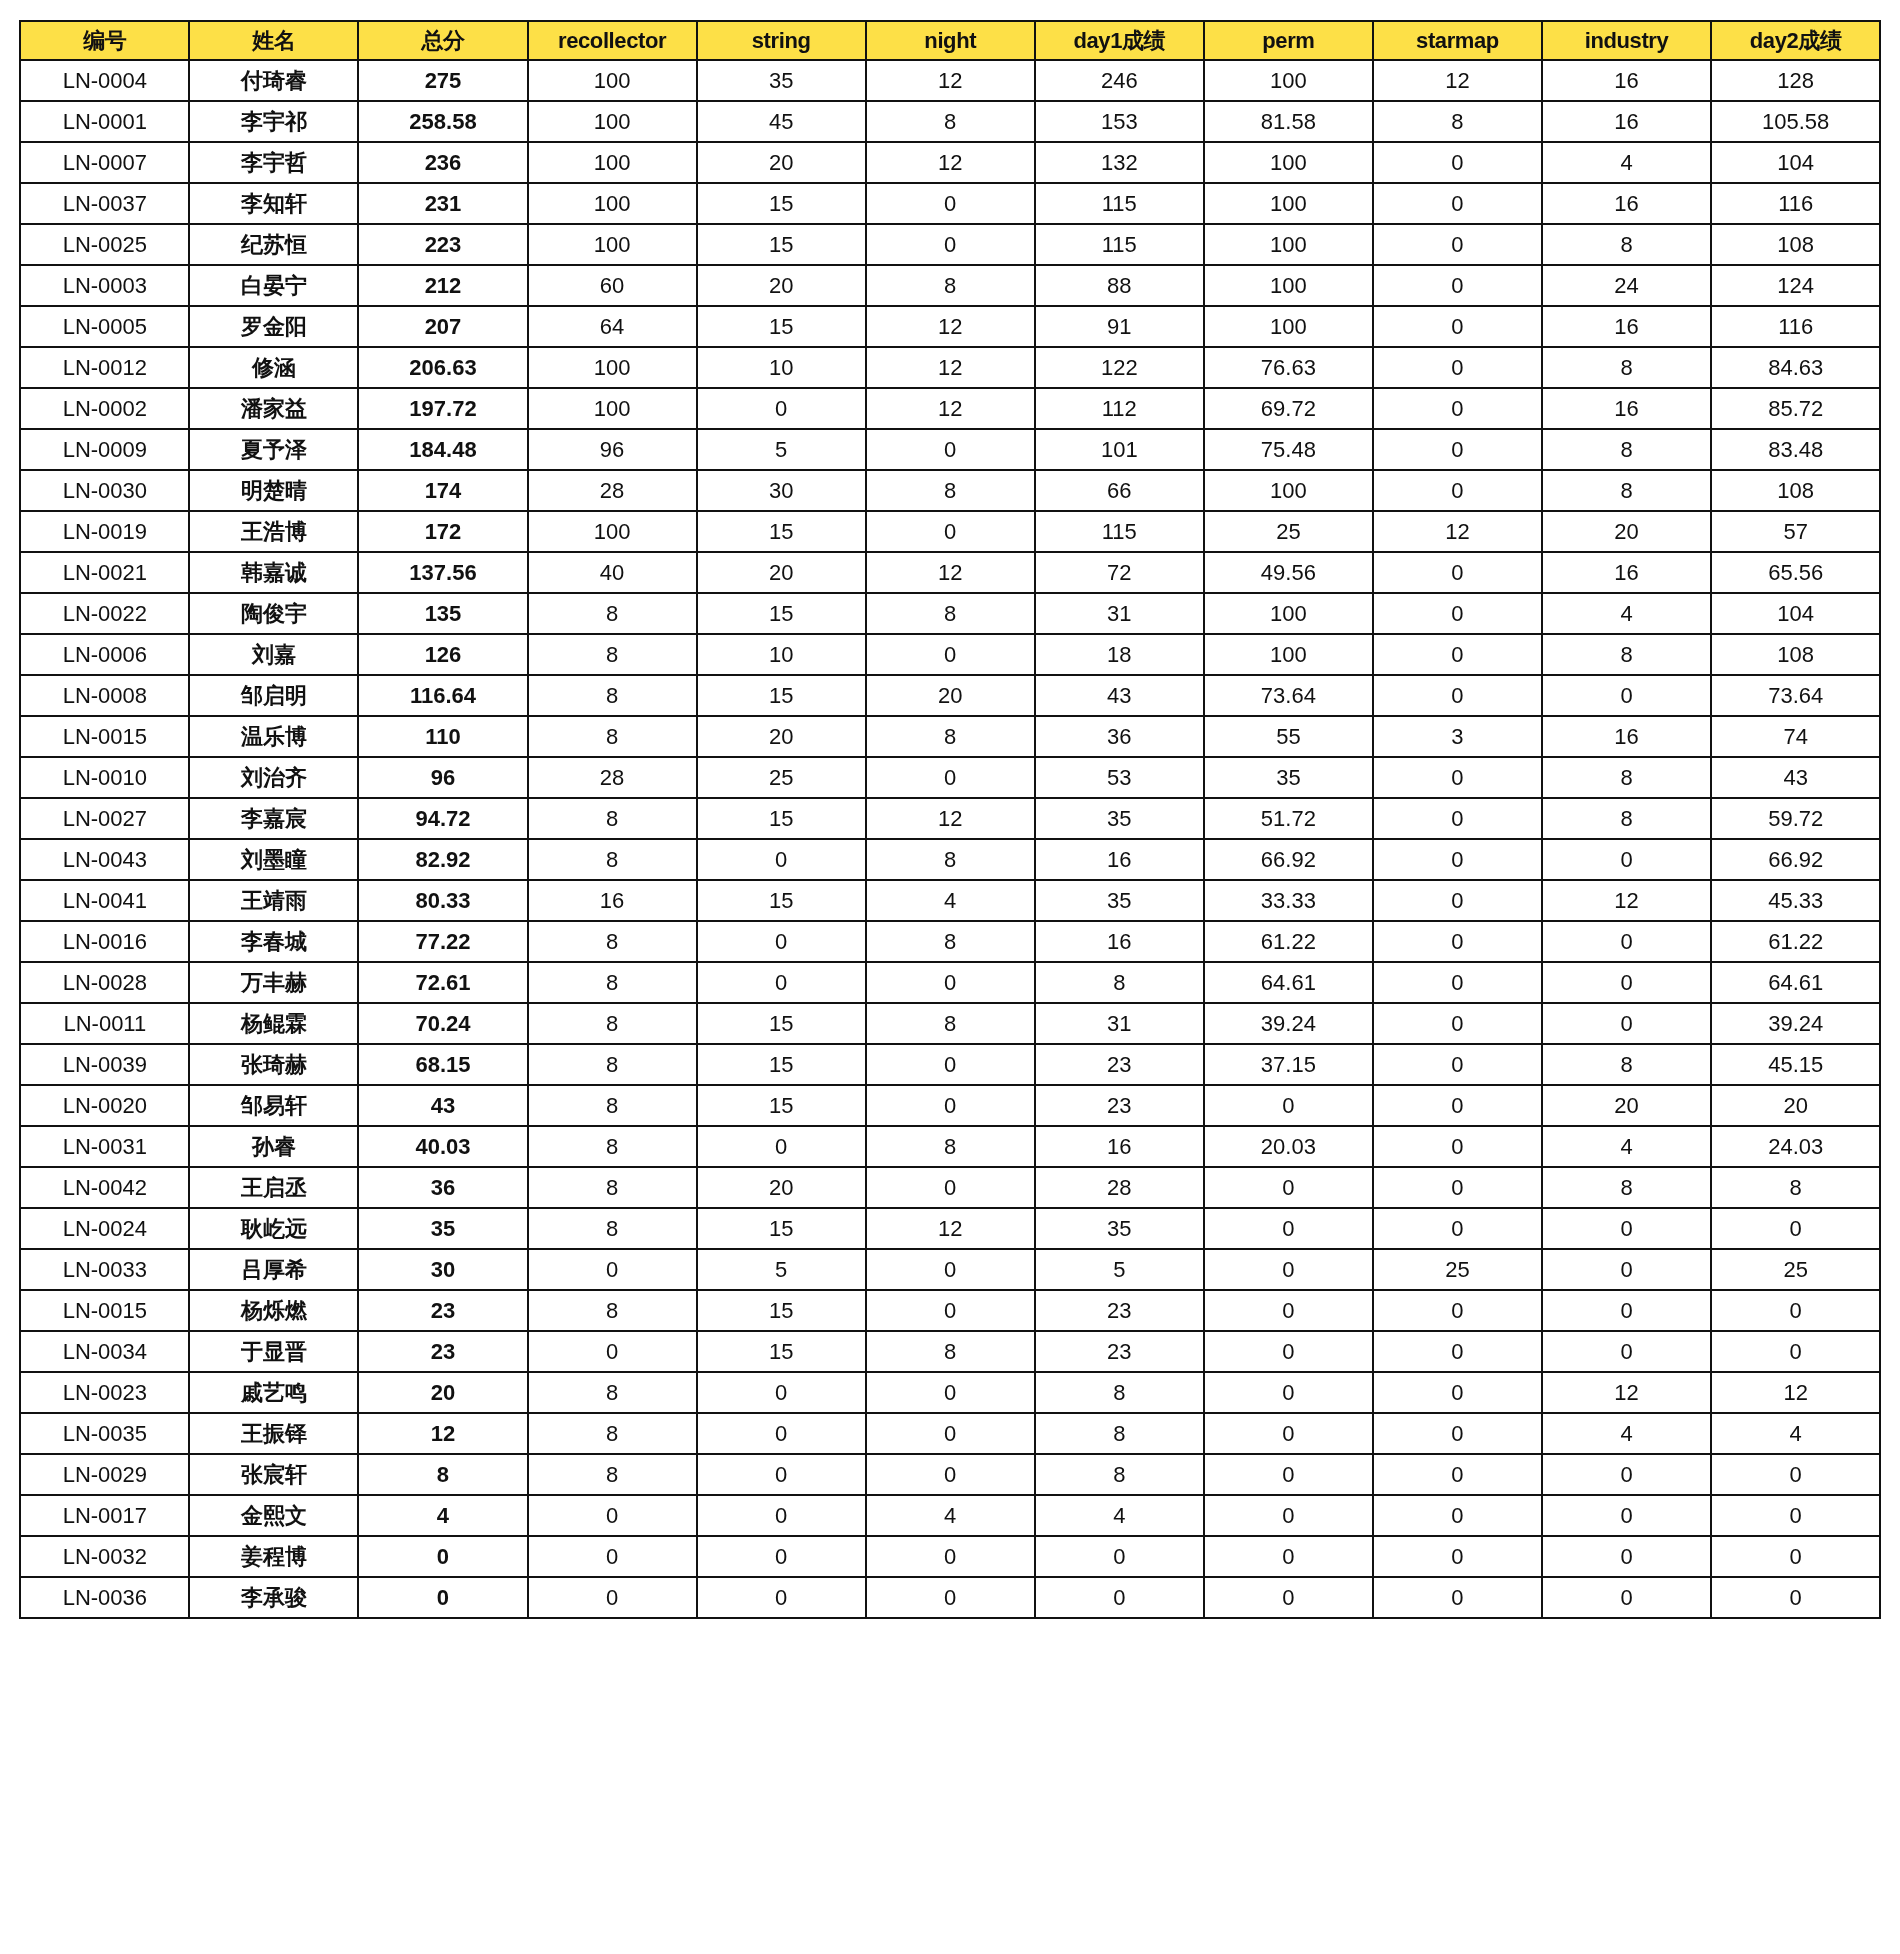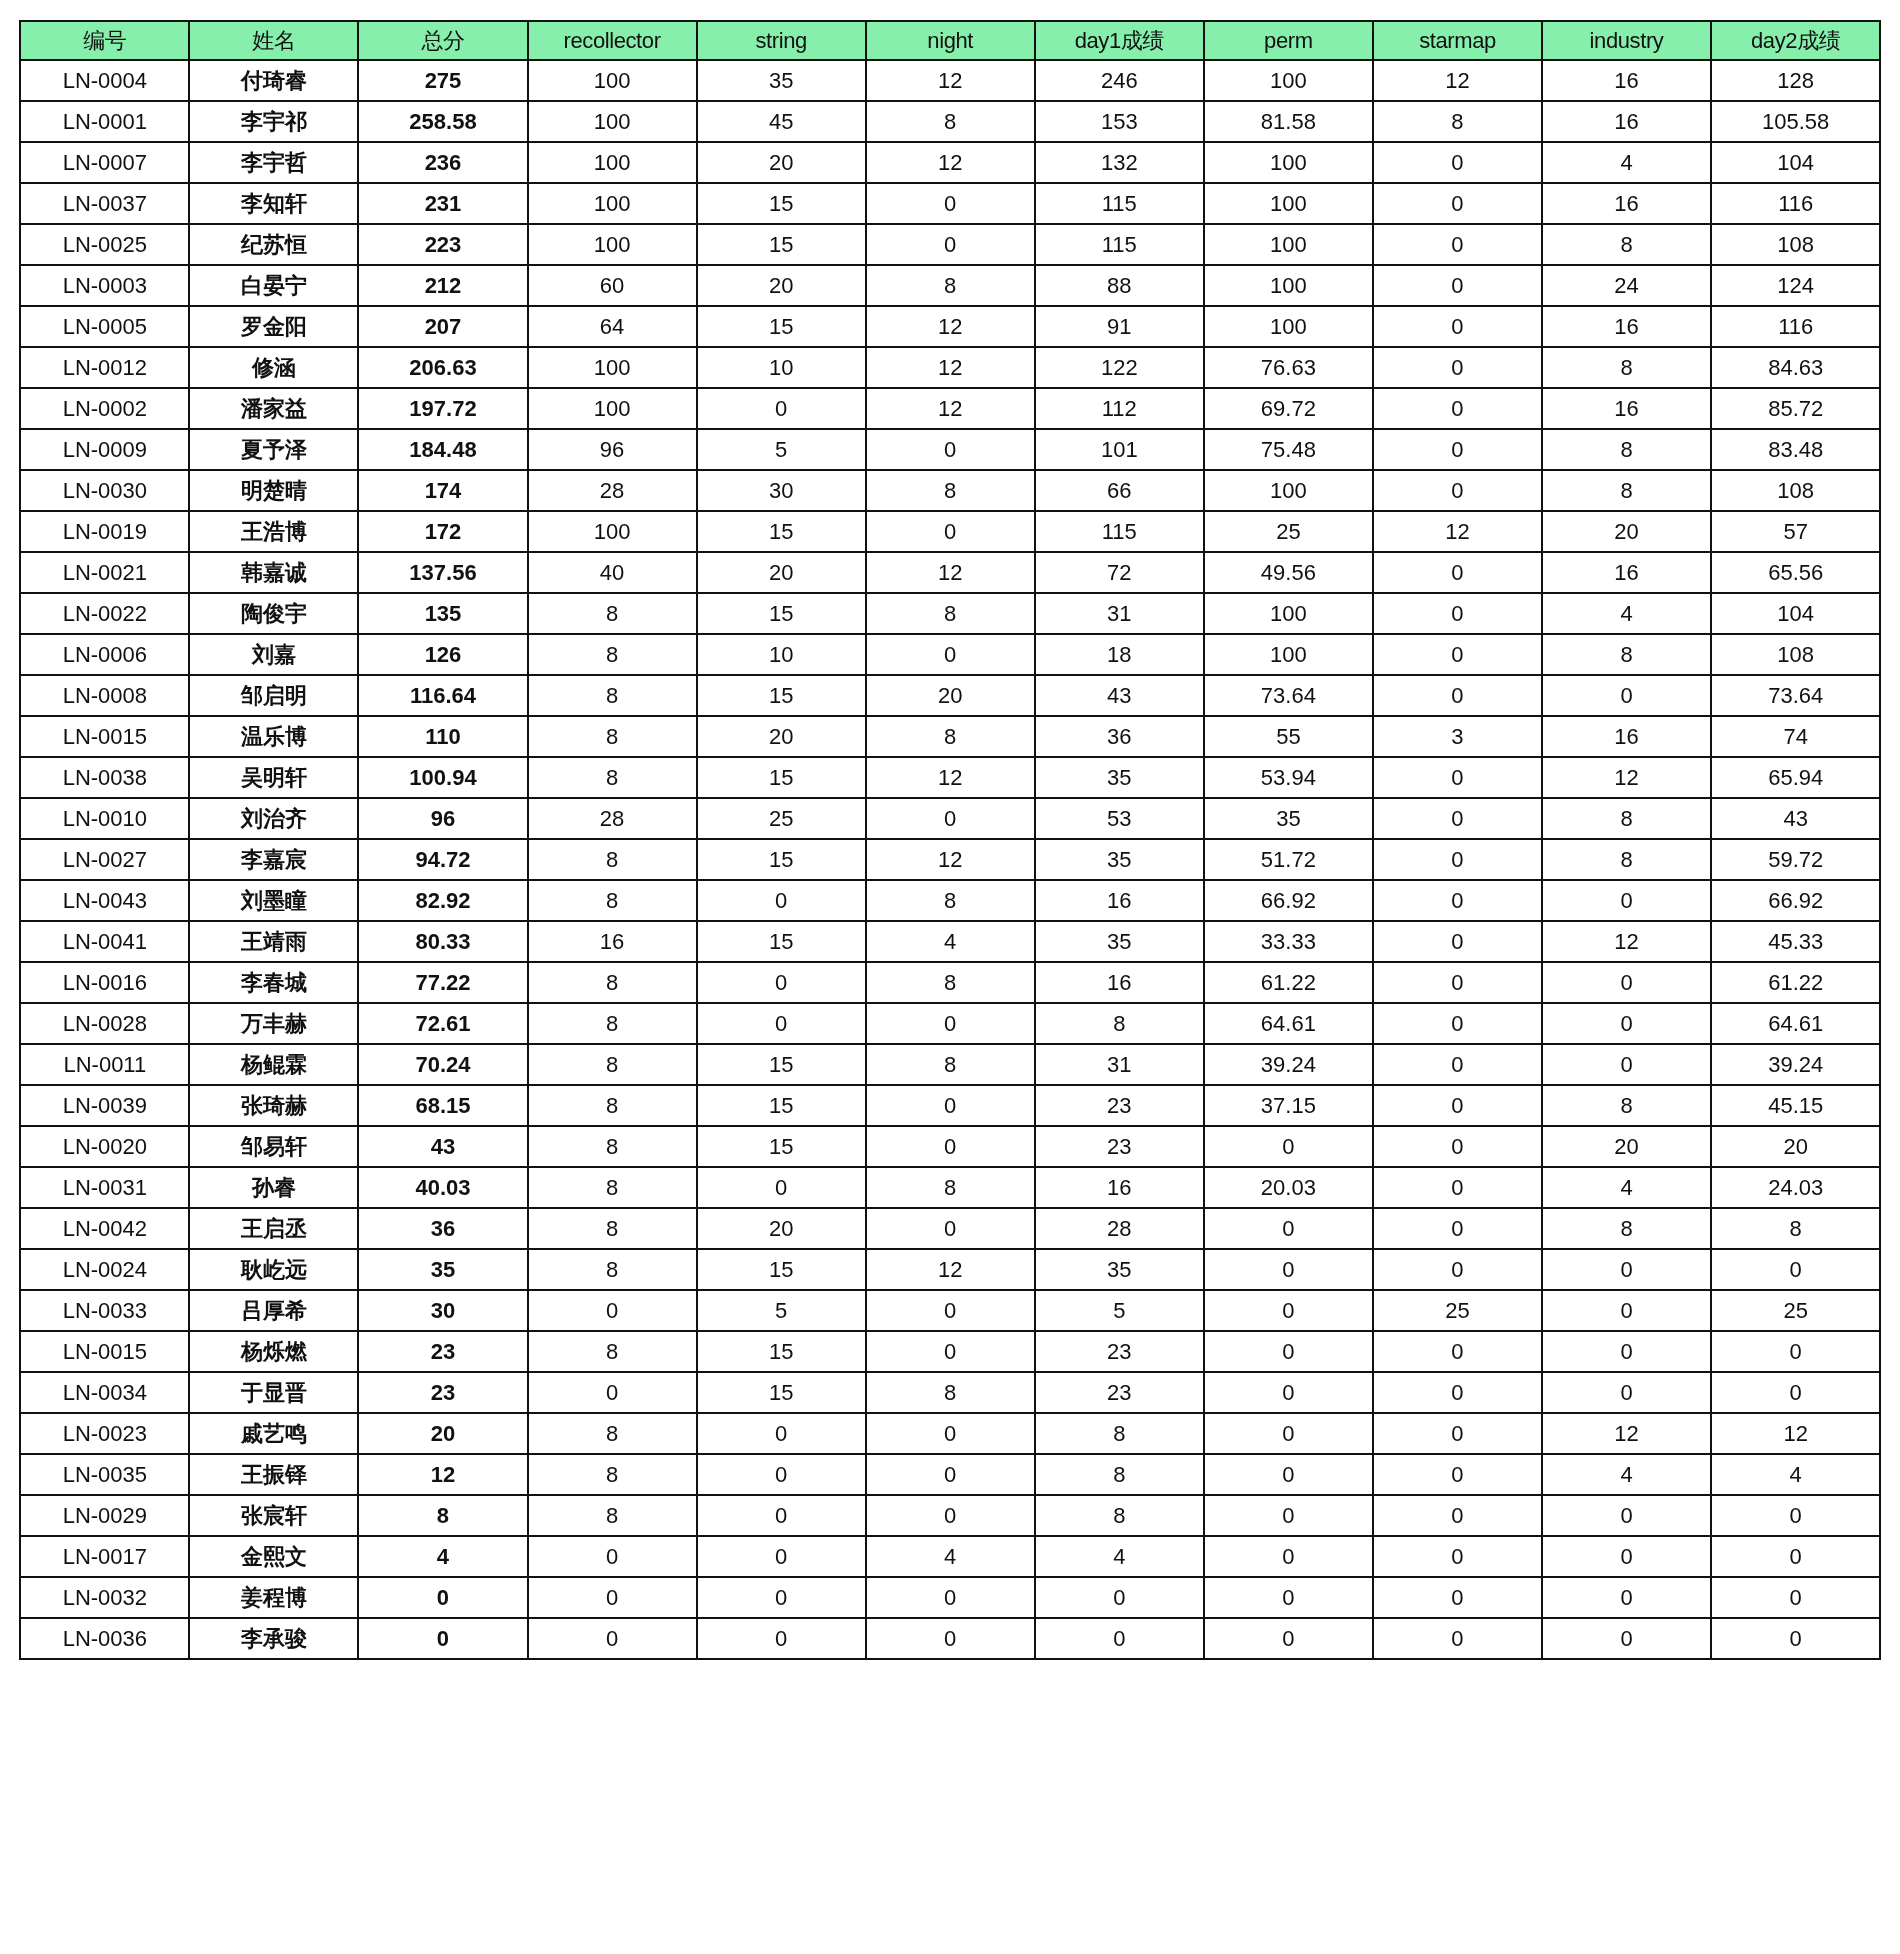--- a/index.html
+++ b/index.html
@@ -11,22 +11,22 @@
     font-family: "Liberation Sans", "DejaVu Sans", sans-serif;
     color: #111;
   }
   #score-table col { width: 169px; }
   #score-table th, #score-table td {
     border: 2.4px solid #111;
     text-align: center; vertical-align: middle;
     padding: 0; white-space: nowrap; overflow: hidden;
   }
   #score-table th {
-    background: #86efac; height: 37px;
-    font-size: 22px; font-weight: normal; letter-spacing: -0.4px;
+    background: #fde047; height: 37px;
+    font-size: 22px; font-weight: bold; letter-spacing: -0.4px;
   }
   #score-table td {
     height: 39px; font-size: 22px; font-weight: normal;
     background: #ffffff;
   }
   #score-table td.bold { font-weight: bold; }
 </style>
 </head>
 <body>
 
@@ -275,33 +275,20 @@
         <td>8</td>
         <td>20</td>
         <td>8</td>
         <td>36</td>
         <td>55</td>
         <td>3</td>
         <td>16</td>
         <td>74</td>
       </tr>
       <tr>
-        <td>LN-0038</td>
-        <td class="bold">吴明轩</td>
-        <td class="bold">100.94</td>
-        <td>8</td>
-        <td>15</td>
-        <td>12</td>
-        <td>35</td>
-        <td>53.94</td>
-        <td>0</td>
-        <td>12</td>
-        <td>65.94</td>
-      </tr>
-      <tr>
         <td>LN-0010</td>
         <td class="bold">刘治齐</td>
         <td class="bold">96</td>
         <td>28</td>
         <td>25</td>
         <td>0</td>
         <td>53</td>
         <td>35</td>
         <td>0</td>
         <td>8</td>

